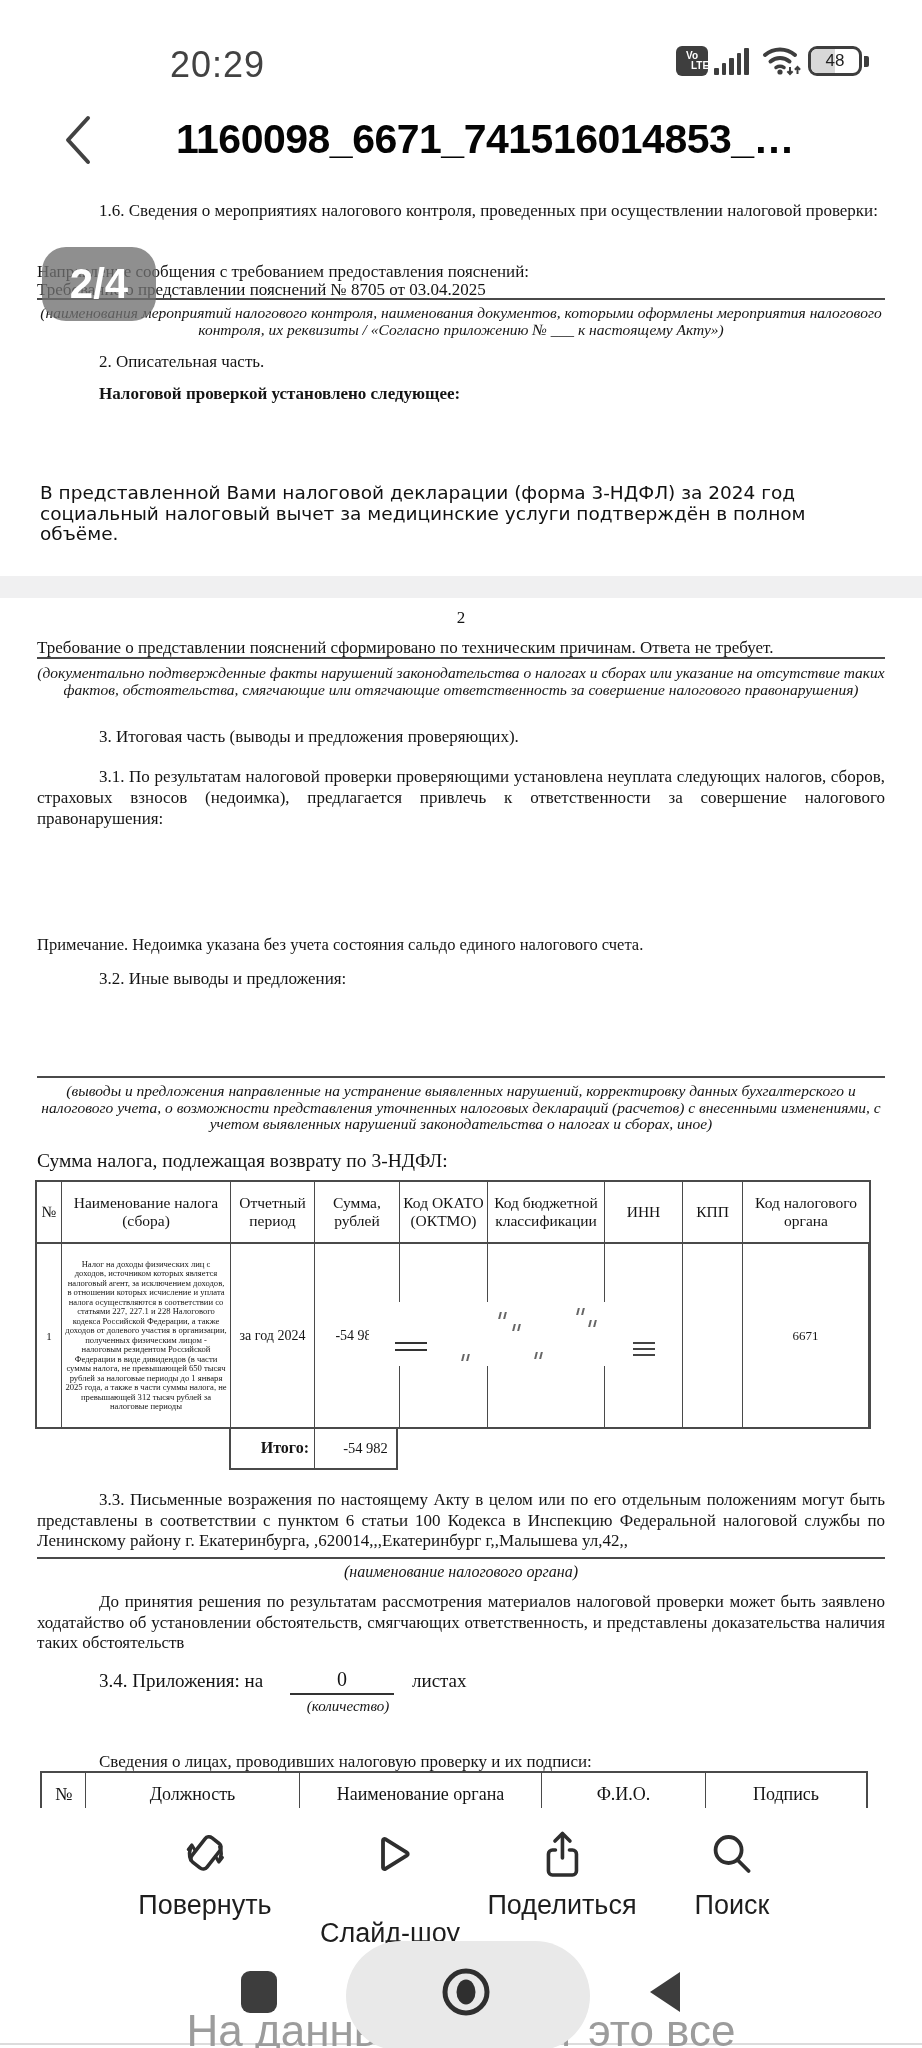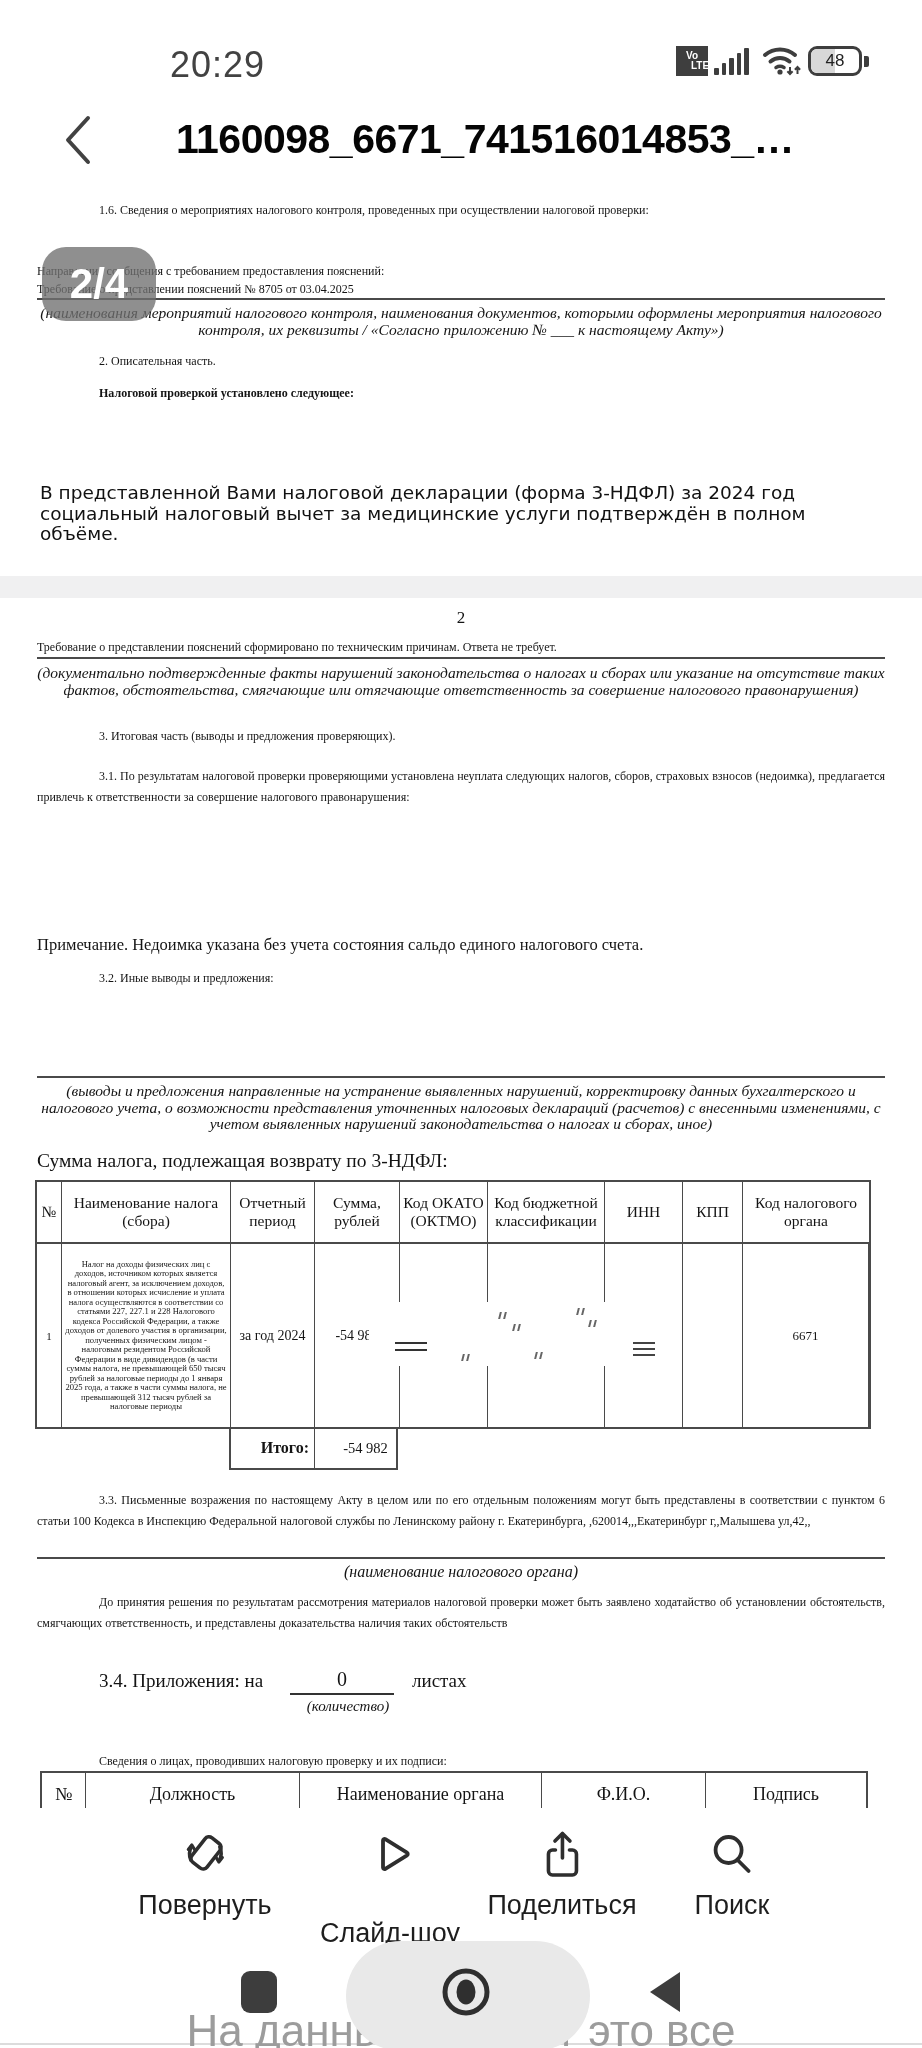--- a/index.html
+++ b/index.html
@@ -1,38 +1,38 @@
 <!DOCTYPE html>
 <html><head>
 <meta charset="utf-8">
 <style>
   html,body{margin:0;padding:0;background:#fff;}
   .screen{position:relative;width:922px;height:2048px;background:#fff;overflow:hidden;
           font-family:"Liberation Sans",sans-serif;color:#161616;}
   .abs{position:absolute;}
   
   .time{left:170px;top:44px;font-size:36px;font-weight:500;color:#424242;letter-spacing:1px;}
-  .volte{left:676px;top:46px;width:32px;height:30px;background:#3e3e3e;border-radius:0;
+  .volte{left:676px;top:46px;width:32px;height:30px;background:#3e3e3e;border-radius:6px;
          color:#fff;text-align:center;font-weight:700;font-size:10px;line-height:10px;
          display:flex;flex-direction:column;justify-content:center;}
   .sigbars{left:714px;top:46px;width:42px;height:29px;display:flex;align-items:flex-end;gap:3px;}
   .sigbars i{display:block;width:4.5px;background:#3e3e3e;border-radius:1px;}
   .battery{left:808px;top:46px;width:54px;height:30px;border:3px solid #3e3e3e;border-radius:9px;
            box-sizing:border-box;display:flex;align-items:center;position:absolute;overflow:hidden;}
   .battfill{position:absolute;left:0;top:0;bottom:0;width:24px;background:#d8d8d8;}
   .battnum{position:relative;width:100%;text-align:center;font-size:17px;color:#222;font-weight:500;}
   .battcap{left:864px;top:56px;width:5px;height:11px;background:#3e3e3e;border-radius:0 2px 2px 0;}
   
   .backbtn{left:56px;top:112px;width:46px;height:56px;}
   .title{left:176px;top:116px;width:700px;font-size:41px;font-weight:700;color:#050505;
          letter-spacing:-0.5px;white-space:nowrap;overflow:hidden;}
   
   .doc{left:0;top:170px;width:922px;height:1640px;background:#fff;}
   .serif{font-family:"Liberation Serif",serif;color:#141414;}
-  .par{position:absolute;left:37px;width:848px;font-size:12px;line-height:21px;text-align:justify;}
+  .par{position:absolute;left:37px;width:848px;font-size:17px;line-height:21px;text-align:justify;}
   .ind{text-indent:62px;}
   .hr{position:absolute;left:37px;width:848px;height:0;border-top:2px solid #4a4a4a;}
   .cap{position:absolute;left:37px;width:848px;font-style:italic;font-size:15.5px;line-height:17px;text-align:center;}
   .pgnum{left:37px;top:608px;width:848px;text-align:center;font-size:17px;}
   
   .doc-table{position:absolute;left:35px;top:1180px;width:832px;border:2px solid #4a4a4a;
              display:grid;grid-template-columns:25px 169px 84px 85px 88px 117px 78px 60px 126px;background:#fff;}
   .th{border-right:1px solid #4a4a4a;border-bottom:2px solid #4a4a4a;height:62px;box-sizing:border-box;
       display:flex;align-items:center;justify-content:center;text-align:center;
       font-family:"Liberation Serif",serif;font-size:15.5px;line-height:18px;padding:0 2px;}

